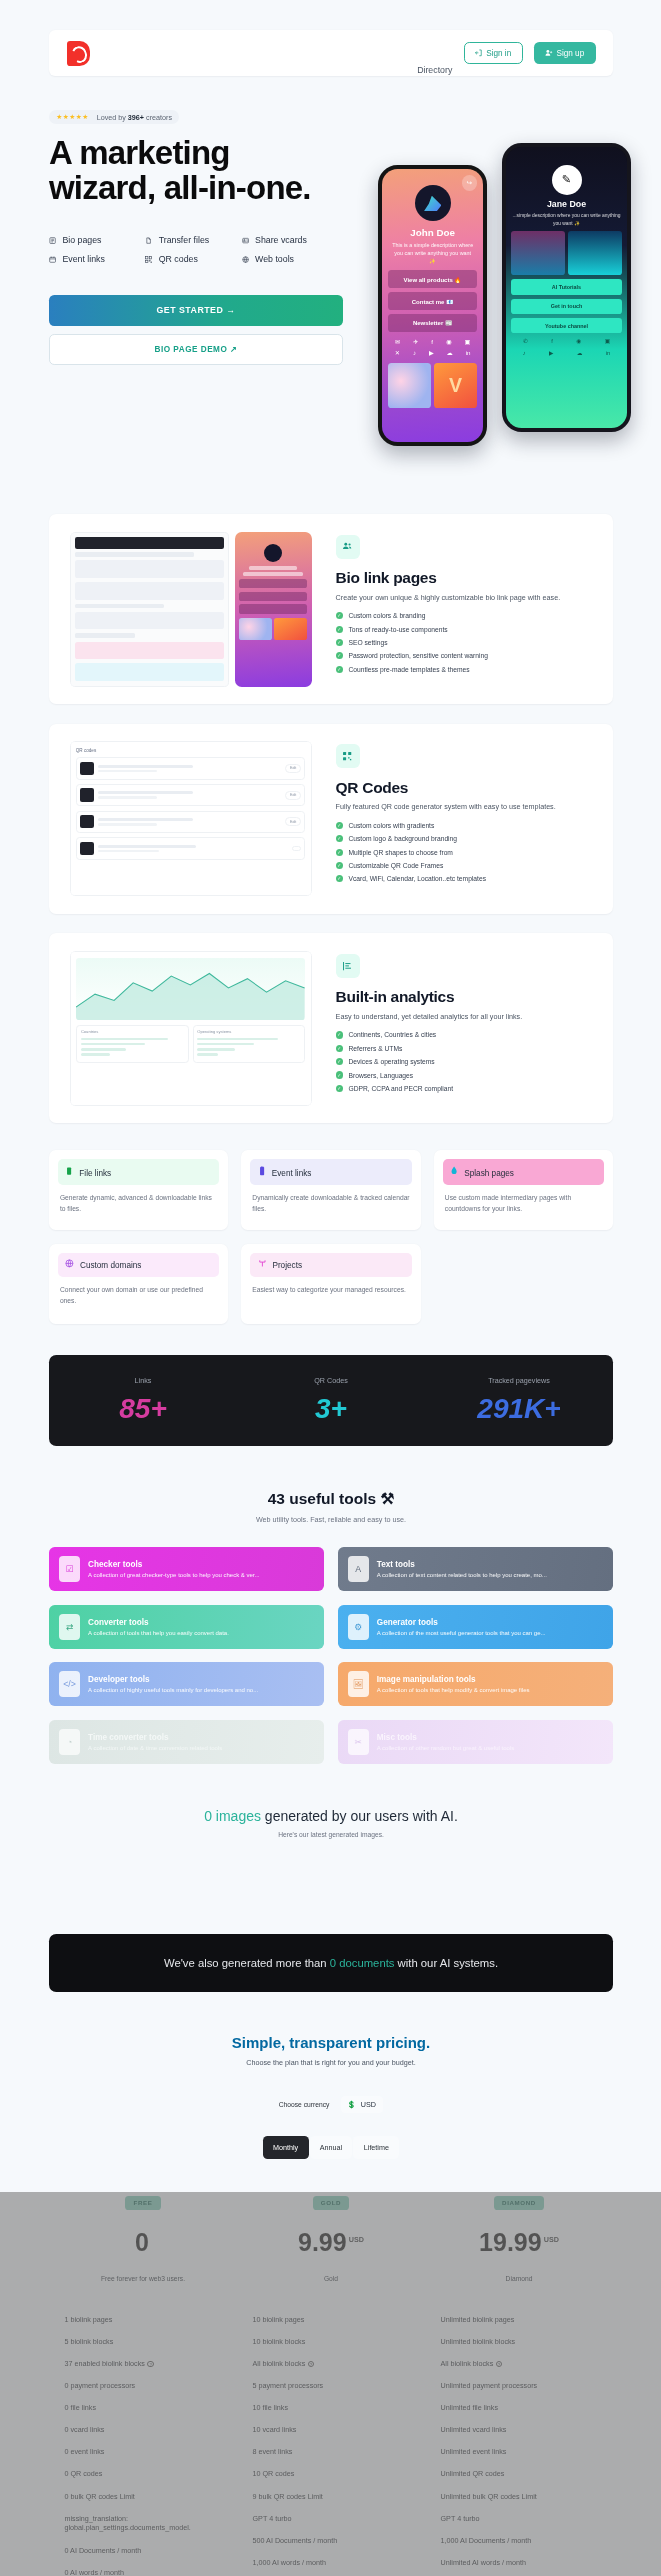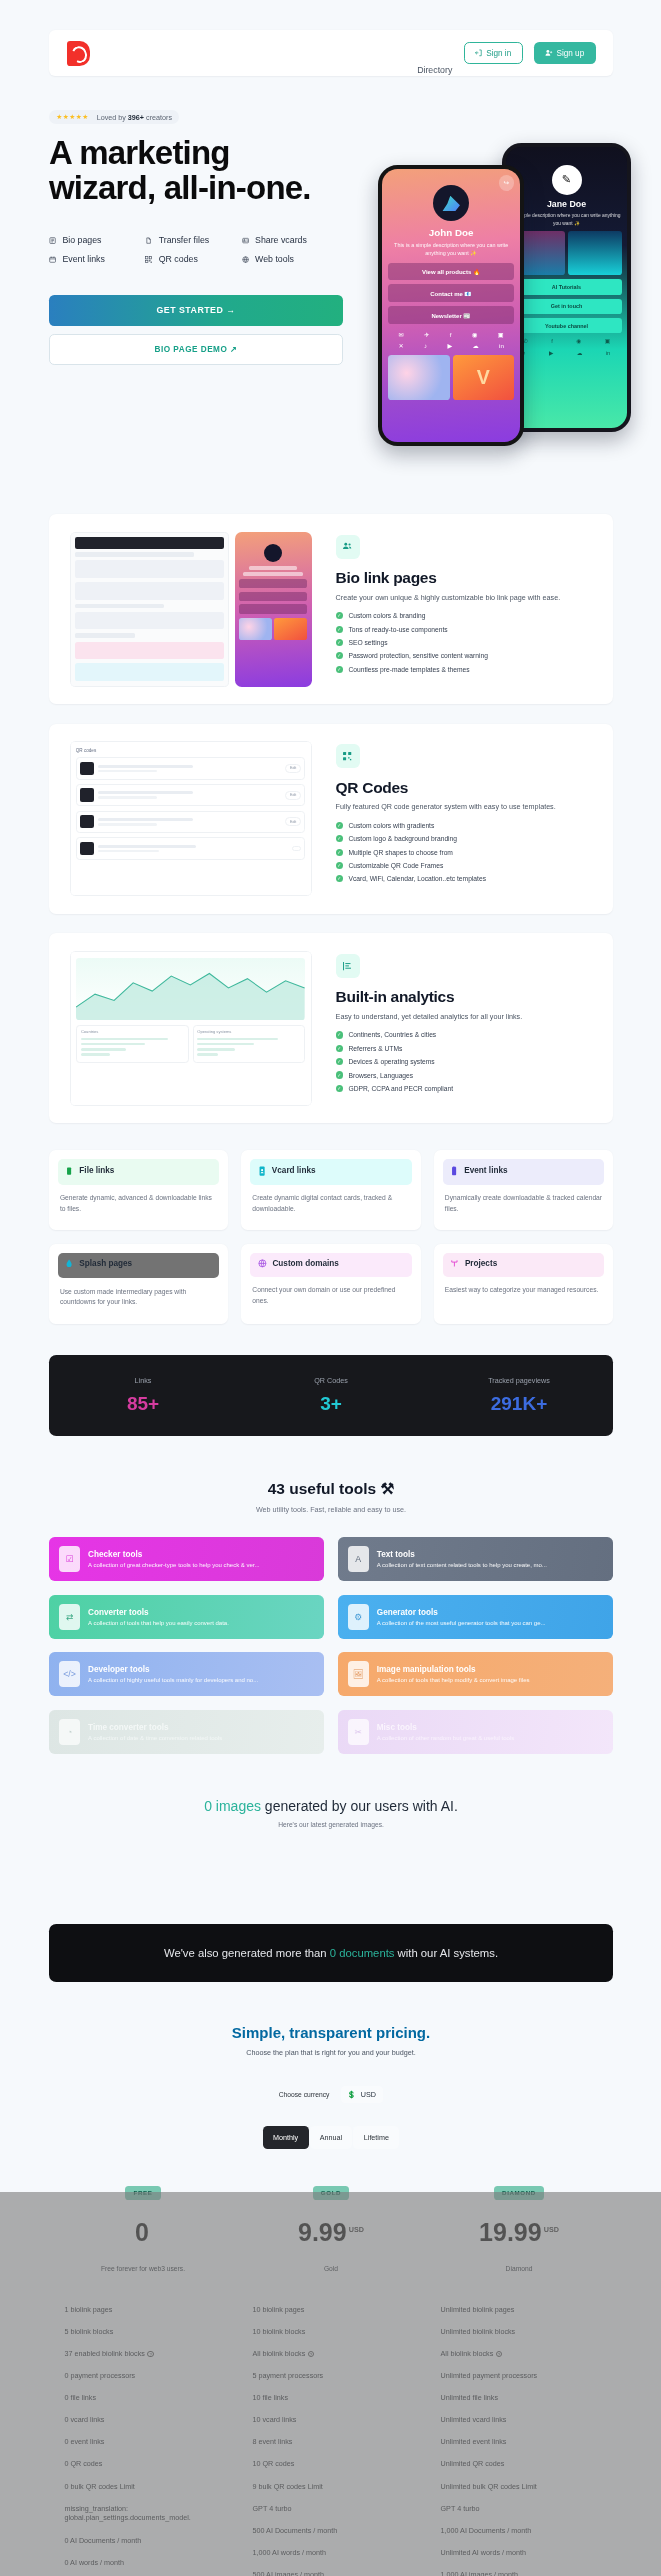--- a/index.html
+++ b/index.html
@@ -75,21 +75,21 @@
   .phones{position:absolute;right:31px;top:57px;width:258px;height:330px;}
   .phone{
     position:absolute;border-radius:19.6px;overflow:hidden;
     box-shadow:0 8.2px 20.6px rgba(12,20,40,.30);
   }
   .phone-b{
     width:129px;height:289px;right:0;top:10.3px;background:#0c0c14;
     border:4.1px solid #15151d;
   }
   .phone-a{
-    width:146px;height:281px;left:5.2px;top:32px;background:#111;
+    width:109px;height:281px;left:5.2px;top:32px;background:#111;
     border:4.1px solid #141414;
   }
   .scr-a{
     width:100%;height:100%;
     background:linear-gradient(175deg,#f3a07a 0%,#ee7fa5 28%,#cf5fb3 55%,#9b49cf 82%,#8b3ce0 100%);
     padding:9.3px 6.2px;color:#fff;text-align:center;position:relative;
   }
   .share-chip{
     position:absolute;right:6.2px;top:6.2px;width:15.5px;height:15.5px;border-radius:50%;
     background:rgba(255,255,255,.25);display:flex;align-items:center;justify-content:center;font-size:6.7px;
@@ -188,32 +188,32 @@
   .spark{height:62px;position:relative;background:linear-gradient(180deg,#ecfbf6,#ffffff);border-radius:3.1px;overflow:hidden;}
   .minicards{display:flex;gap:4.1px;margin-top:5.2px;}
   .minicard{flex:1;border:0.5px solid #eef1f4;border-radius:3.6px;padding:3.6px;}
   .minicard .t{font-size:4.1px;color:#8a94a4;margin-bottom:3.1px;}
   .bar{height:2.6px;border-radius:1.5px;background:#d9f0e8;margin-bottom:2.6px;}
 
   
   .cards{display:grid;grid-template-columns:repeat(3,1fr);gap:13.4px;margin-top:27px;}
   .card{background:#fff;border-radius:6.7px;padding:8.8px;box-shadow:0 0.5px 1.5px rgba(16,24,40,.05);min-height:80px;}
   .card-pill{
-    border-radius:5px;padding:6.7px 7.7px;display:flex;align-items:flex-start;gap:5.7px;
-    font-size:8.2px;font-weight:700;color:#1f2937;
+    border-radius:5px;padding:6.7px 7.7px;display:flex;align-items:flex-end;gap:5.7px;
+    font-size:8.2px;font-weight:400;color:#1f2937;
   }
   .card-desc{font-size:6.7px;color:#6b7280;line-height:1.6;margin-top:8.2px;padding:0 2.1px;}
 
   
   .stats{
     background:#17181c;border-radius:7.2px;margin-top:31px;
     display:grid;grid-template-columns:repeat(3,1fr);padding:21.6px 0;text-align:center;
   }
   .stat-l{font-size:7.2px;color:#9aa1ac;}
-  .stat-v{font-size:19px;font-weight:700;margin-top:7.2px;}
+  .stat-v{font-size:28px;font-weight:700;margin-top:7.2px;font-style:italic;}
 
   
   .tools-wrap{margin-top:44px;text-align:center;}
   .tools-h{font-size:15.5px;font-weight:700;color:#111827;}
   .tools-sub{font-size:7.2px;color:#6b7280;margin-top:7.2px;}
   .tools-grid{display:grid;grid-template-columns:1fr 1fr;gap:13.4px;margin-top:23px;text-align:left;}
   .tool{border-radius:5.7px;padding:8.8px 10.3px;display:flex;align-items:center;gap:8.2px;color:#fff;min-height:44px;}
   .tool-ic{
     width:20.6px;height:26px;border-radius:4.1px;background:rgba(255,255,255,.82);
     display:flex;align-items:center;justify-content:center;font-size:8.8px;flex:none;
@@ -616,43 +616,32 @@
       <div class="card">
         <div class="card-pill" style="background:#e9fbf1">
           <span><svg viewBox="0 0 16 16" width="8.2" height="10.3" fill="#16a34a">
                 <rect x="4" y="1" width="8" height="14" rx="1.5"></rect>
               </svg></span>
           <span>File links</span>
         </div>
         <div class="card-desc">Generate dynamic, advanced &amp; downloadable links to files.</div>
       </div>
       <div class="card">
-        <div class="card-pill" style="background:#ddfcfb">
-          <span><svg viewBox="0 0 16 20" width="8.2" height="10.3" fill="#0fb5c9">
-                <rect x="3" y="1" width="10" height="18" rx="2"></rect>
-                <circle cx="8" cy="8" r="2" fill="#fff"></circle>
-                <path d="M5 14c.5-1.6 1.6-2.4 3-2.4s2.5.8 3 2.4z" fill="#fff"></path>
-              </svg></span>
-          <span>Vcard links</span>
-        </div>
-        <div class="card-desc">Create dynamic digital contact cards, tracked &amp; downloadable.</div>
-      </div>
-      <div class="card">
         <div class="card-pill" style="background:#ececfb">
           <span><svg viewBox="0 0 16 20" width="8.2" height="10.3" fill="#5b4ae0">
                 <rect x="4" y="2" width="8" height="16" rx="1.5"></rect>
                 <rect x="5.5" y="0.5" width="2" height="3" rx="1"></rect>
                 <rect x="8.5" y="0.5" width="2" height="3" rx="1"></rect>
               </svg></span>
           <span>Event links</span>
         </div>
         <div class="card-desc">Dynamically create downloadable &amp; tracked calendar files.</div>
       </div>
       <div class="card">
-        <div class="card-pill" style="background:#737373">
+        <div class="card-pill" style="background:#f9a8d4">
           <span><svg viewBox="0 0 16 20" width="8.2" height="10.3" fill="#12b5d6">
                 <path d="M8 1c3 4.5 5 7 5 9.6A5 5 0 0 1 3 10.6C3 8 5 5.5 8 1z"></path>
               </svg></span>
           <span>Splash pages</span>
         </div>
         <div class="card-desc">Use custom made intermediary pages with countdowns for your links.</div>
       </div>
       <div class="card">
         <div class="card-pill" style="background:#fbeafb">
           <span><svg viewBox="0 0 20 20" width="8.8" height="8.8" fill="none" stroke="#9b3fe0" stroke-width="1.6">

